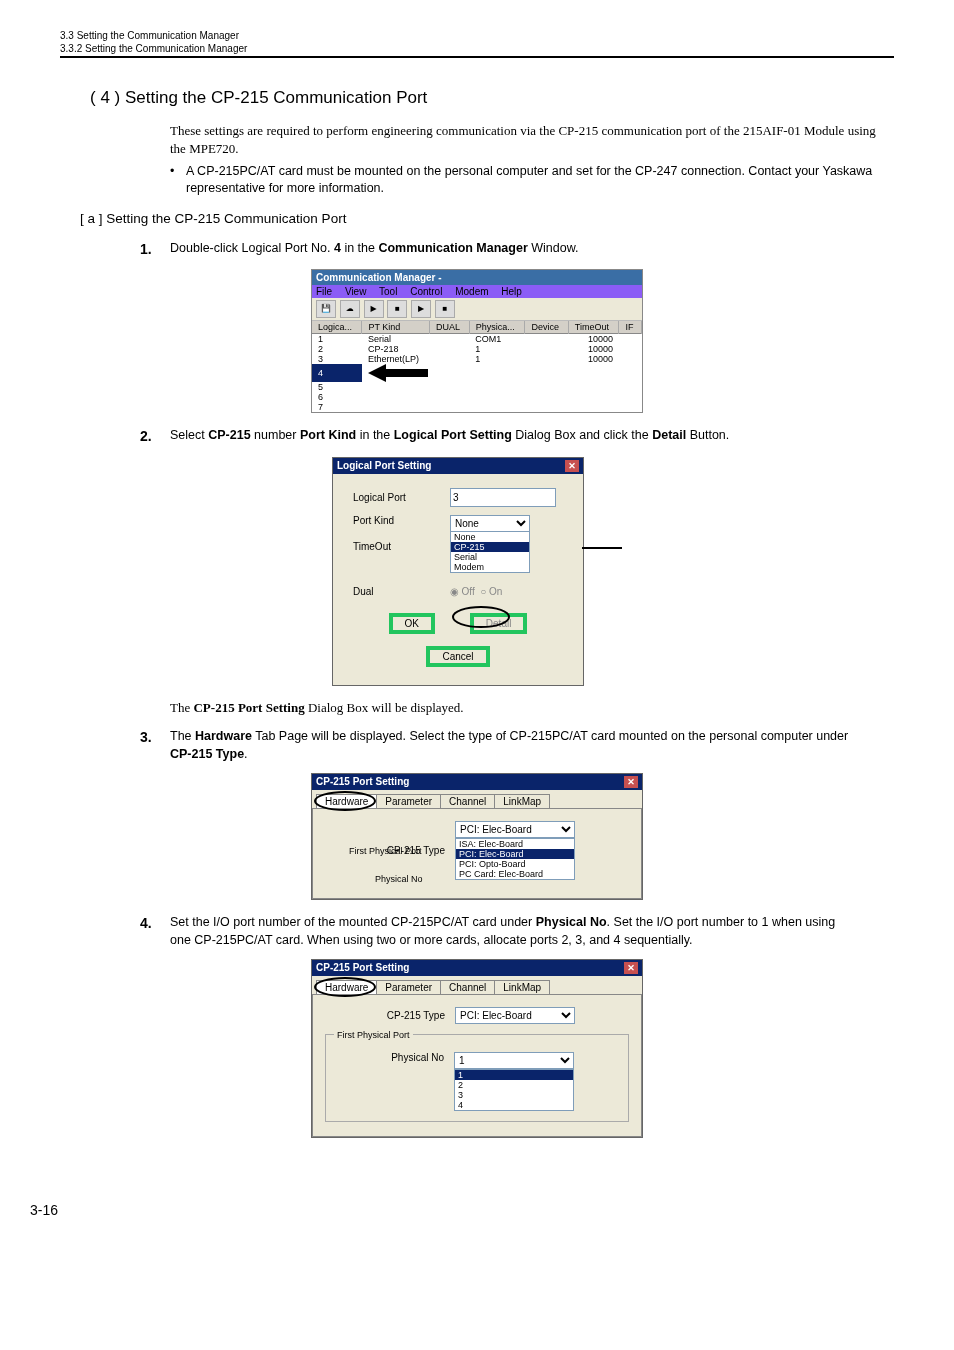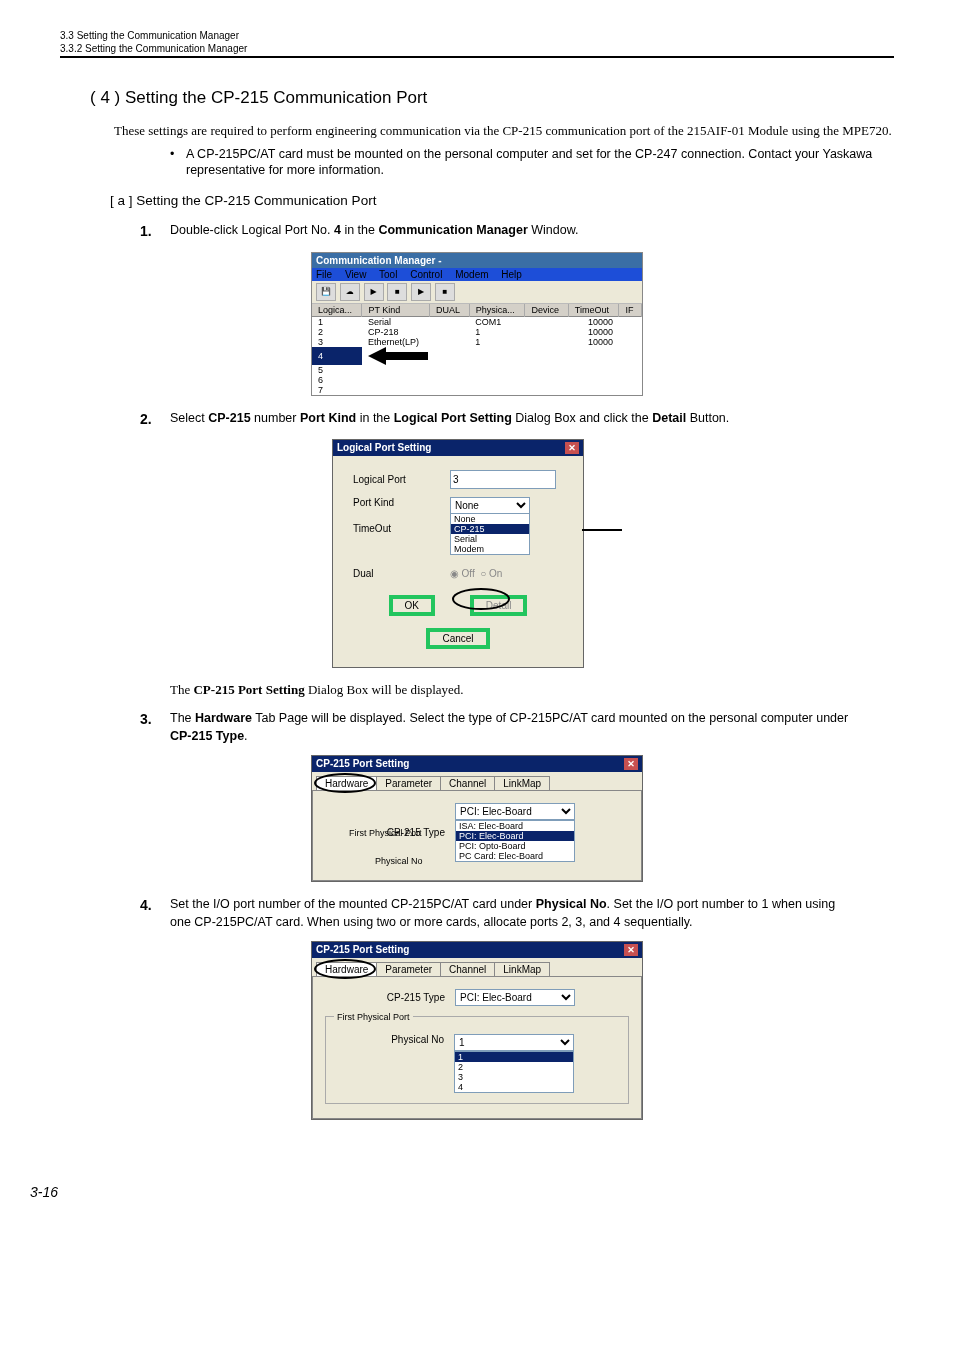--- a/index.html
+++ b/index.html
@@ -26,38 +26,38 @@
   }
   .section-title {
     font-family: Arial, sans-serif;
     font-size: 17px;
     margin-left: 30px;
     margin-bottom: 14px;
   }
   .intro-text {
     font-family: "Times New Roman", serif;
     font-size: 13px;
-    margin-left: 54px;
+    margin-left: 110px;
     margin-bottom: 6px;
     line-height: 1.35;
   }
   .bullet-row {
     margin-left: 110px;
     display: flex;
     font-size: 12.5px;
     line-height: 1.35;
     margin-bottom: 14px;
   }
   .bullet-dot {
     width: 16px;
     flex: 0 0 16px;
   }
   .sub-title {
     font-size: 13.5px;
-    margin-left: 50px;
+    margin-left: 20px;
     margin-bottom: 14px;
   }
   .step-row {
     display: flex;
     margin-left: 80px;
     margin-bottom: 10px;
     font-size: 12.5px;
     line-height: 1.4;
   }
   .step-num {
@@ -74,41 +74,40 @@
     margin-bottom: 12px;
   }
   .img-holder {
     text-align: center;
     margin: 10px 0 14px 0;
   }
   .footer-pagenum {
     font-size: 14px;
     margin-left: 30px;
     margin-top: 30px;
-    font-style: italic;
   }
   
   .fake-window {
     display: inline-block;
     border: 1px solid #888;
     background: #ece9d8;
     text-align: left;
     font-family: Tahoma, sans-serif;
     font-size: 10px;
   }
   .titlebar {
     background: linear-gradient(#3a6ea5,#3a6ea5);
     color: #fff;
     padding: 2px 4px;
     font-weight: bold;
     font-size: 10px;
     display:flex;
     justify-content:space-between;
   }
-  .menubar { background:#1d4ed8; padding:1px 4px; font-size:10px;}
+  .menubar { background:#8b5cf6; padding:1px 4px; font-size:10px;}
   .menubar span{ margin-right:10px; }
   .toolbar { background:#ece9d8; padding:2px 4px; border-bottom:1px solid #bbb;}
   .tool-btn{ display:inline-block; border:1px solid #aaa; background:#ddd; width:18px; height:16px; font-size:8px; text-align:center; line-height:16px; margin-right:1px;}
   .grid-head { background:#ece9d8; border-bottom:1px solid #888; }
   .grid-head td{ border-right:1px solid #aaa; padding:1px 6px; font-size:9px; background:#d4d0c8;}
   .grid-body td{ padding:0px 6px; font-size:9px; }
   .arrow-svg { vertical-align:middle;}
   .dlg {
     display:inline-block;
     border:1px solid #666;

